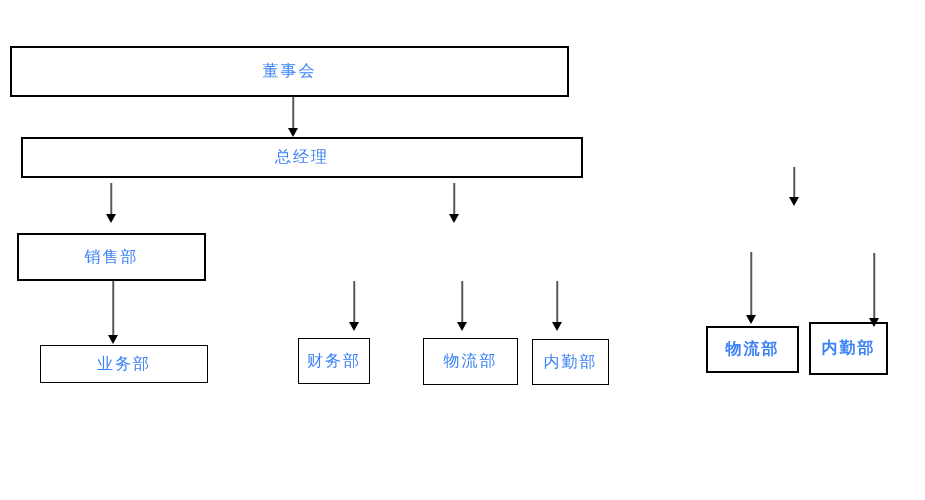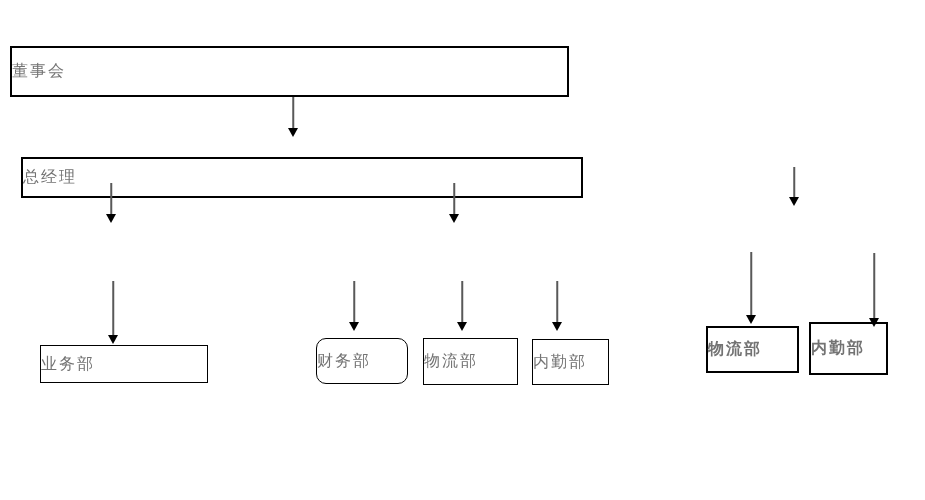--- a/index.html
+++ b/index.html
@@ -15,23 +15,23 @@
     overflow: hidden;
     font-family: "DejaVu Serif", "Liberation Serif", serif;
   }
   .node {
     position: absolute;
     box-sizing: border-box;
     border: 2px solid #000000;
     background: #ffffff;
     display: flex;
     align-items: center;
-    justify-content: flex-start;
+    justify-content: center;
     font-size: 16px;
-    color: #737373;
+    color: #3b82f6;
     letter-spacing: 2px;
     white-space: nowrap;
   }
   .node.thin { border-width: 1.5px; }
   .node.bold { font-weight: bold; }
   .arrow {
     position: absolute;
     width: 10px;
   }
   .arrow .stem {
@@ -57,29 +57,32 @@
 </style>
 </head>
 <body>
 
 <div id="canvas">
 
   <div class="node" style="left:10px; top:46px; width:559px; height:51px;">
     <span>董事会</span>
   </div>
 
-  <div class="node" style="left:21px; top:137px; width:562px; height:41px;margin-top:20px;">
+  <div class="node" style="left:21px; top:137px; width:562px; height:41px;">
     <span>总经理</span>
   </div>
 
+  <div class="node" style="left:17px; top:233px; width:189px; height:48px;">
+    <span>销售部</span>
+  </div>
 
   <div class="node thin" style="left:40px; top:345px; width:168px; height:38px;">
     <span>业务部</span>
   </div>
-  <div class="node thin" style="left:316px; top:338px; width:92px; height:46px;border-radius:10px;">
+  <div class="node thin" style="left:298px; top:338px; width:72px; height:46px;">
     <span>财务部</span>
   </div>
   <div class="node thin" style="left:423px; top:338px; width:95px; height:47px;">
     <span>物流部</span>
   </div>
   <div class="node thin" style="left:532px; top:339px; width:77px; height:46px;">
     <span>内勤部</span>
   </div>
 
   <div class="node bold" style="left:706px; top:326px; width:93px; height:47px;">

